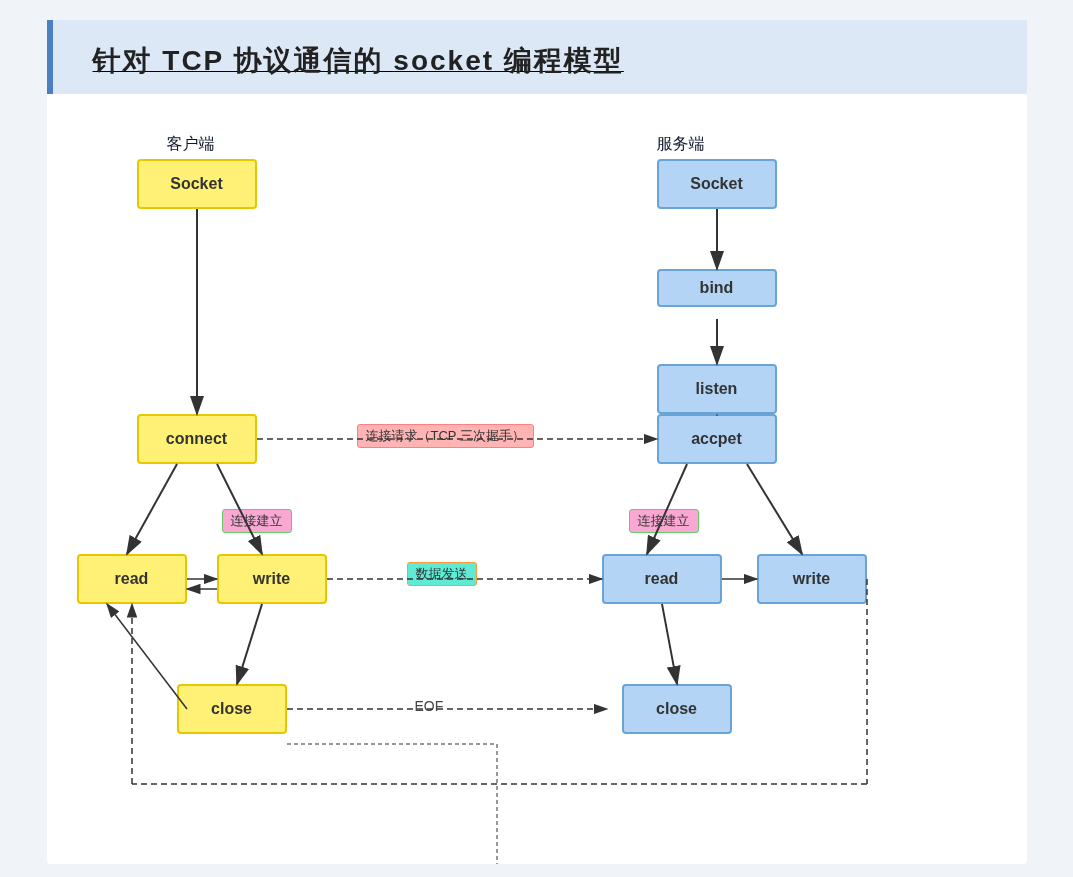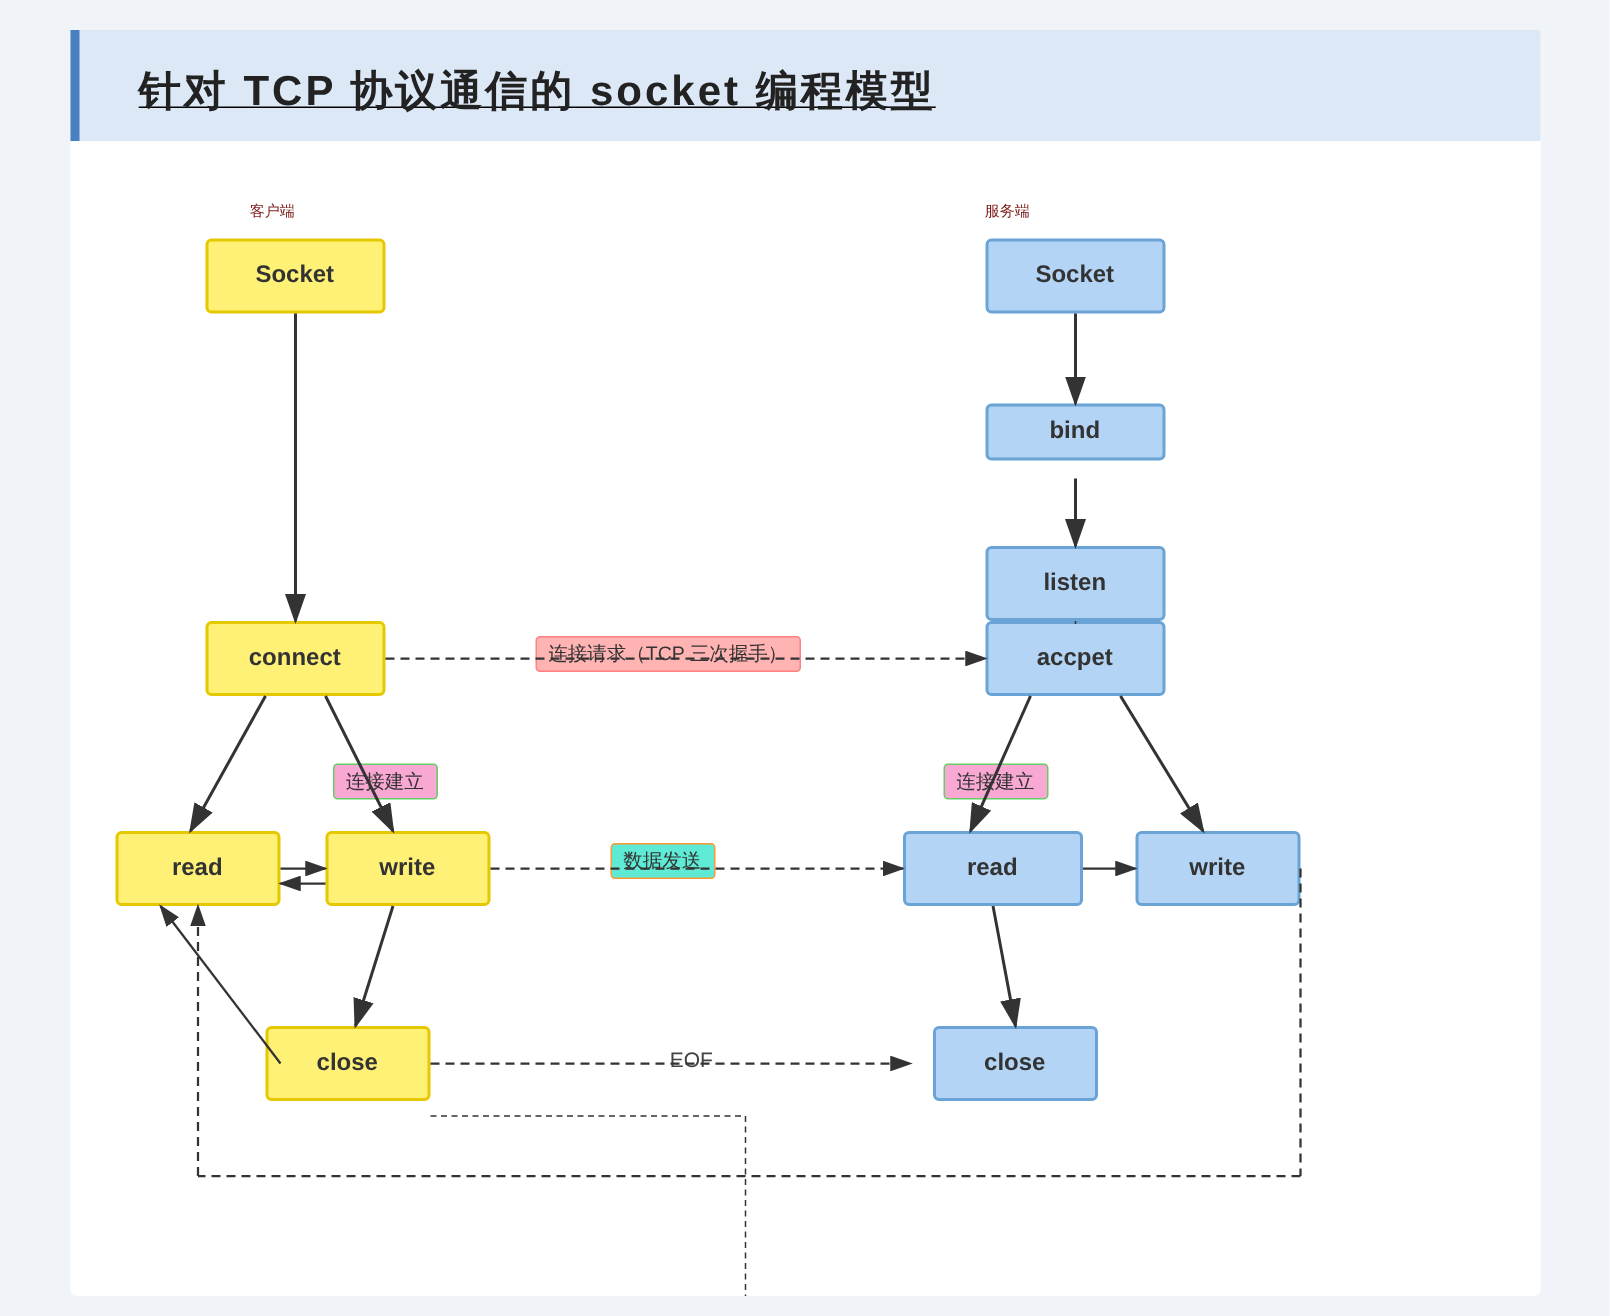--- a/index.html
+++ b/index.html
@@ -63,22 +63,22 @@
 
     .box-blue {
       background: #b3d4f5;
       border: 2px solid #6aa3d5;
       color: #333;
     }
 
     
     .section-label {
       position: absolute;
-      font-size: 10px;
-      color: #7f1d1d;
+      font-size: 16px;
+      color: #0f172a;
     }
 
     
     .arrows-svg {
       position: absolute;
       top: 0;
       left: 0;
       width: 100%;
       height: 100%;
       pointer-events: none;
@@ -170,21 +170,21 @@
     </div>
 
     <div class="box box-blue" style="left: 575px; top: 560px; width: 110px; height: 50px;">
       <span>close</span>
     </div>
 
     <div class="annotation annotation-pink" style="left: 310px; top: 300px;">连接请求（TCP 三次握手）</div>
     <div class="annotation annotation-green" style="left: 175px; top: 385px;">连接建立</div>
     <div class="annotation annotation-green" style="left: 582px; top: 385px;">连接建立</div>
     <div class="annotation annotation-orange" style="left: 360px; top: 438px;">数据发送</div>
-    <span class="annotation" style="left: 360px; top: 572px; font-size: 14px; color: #444; margin-left: 32px;">EOF</span>
+    <span class="annotation" style="left: 360px; top: 572px; font-size: 14px; color: #444;">EOF</span>
 
     <svg class="arrows-svg" xmlns="http://www.w3.org/2000/svg">
       <defs>
         <marker id="arrowhead" markerWidth="10" markerHeight="7" refX="9" refY="3.5" orient="auto">
           <polygon points="0 0, 10 3.5, 0 7" fill="#333"></polygon>
         </marker>
         <marker id="arrowhead-white" markerWidth="10" markerHeight="7" refX="9" refY="3.5" orient="auto">
           <polygon points="0 0, 10 3.5, 0 7" fill="#333"></polygon>
         </marker>
       </defs>

